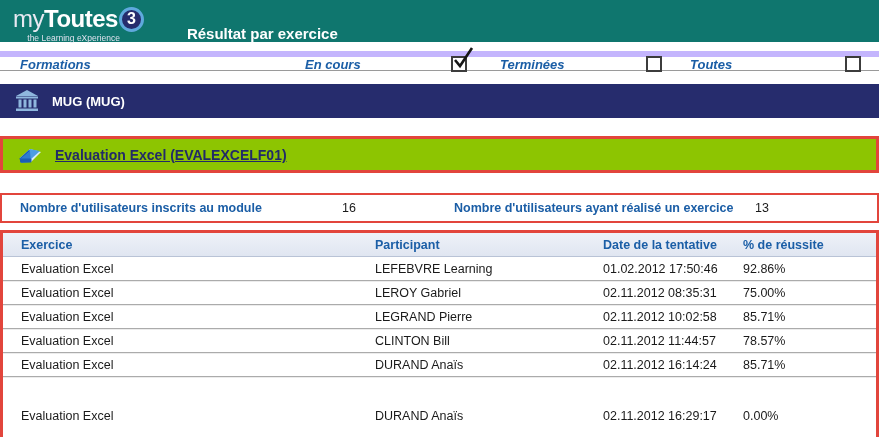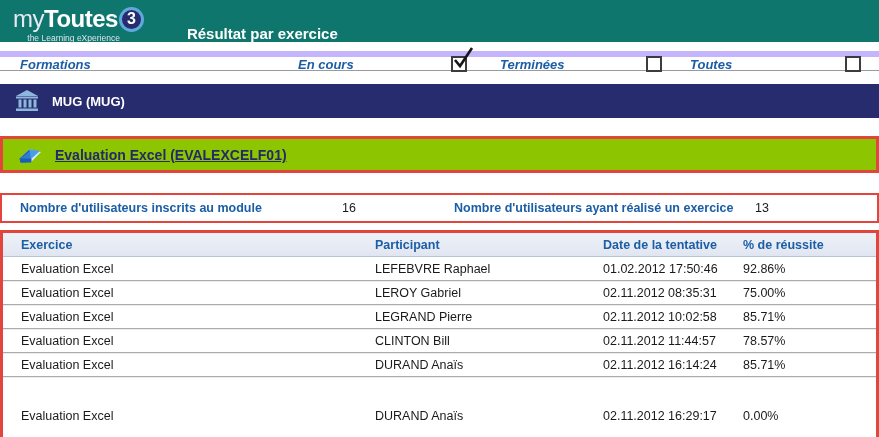--- a/index.html
+++ b/index.html
@@ -17,21 +17,21 @@
                  align-items:center; justify-content:center; margin-left:1px; background:#262c6d; }
   .logo-tagline { color:#dfe2ee; font-size:8.5px; margin-top:2px; align-self:flex-end; margin-right:24px; }
   .page-title { color:#ffffff; font-size:15px; font-weight:bold; margin-left:43px; margin-top:-8px; }
 
   
   .filter-bar { margin-top:9px; height:20px; border-top:6px solid #c4b5fd;
                 border-bottom:1px solid #9a9a9a; position:relative; background:#fff;font-style:italic; }
   .filter-bar .flabel { position:absolute; top:50%; transform:translateY(-50%);
                         color:#1b5ea6; font-size:13px; font-weight:bold; cursor:default; }
   .pos-formations { left:20px; }
-  .pos-encours   { left:298px; }
+  .pos-encours   { left:305px; }
   .pos-terminees { left:500px; }
   .pos-toutes    { left:690px; }
   .cb { position:absolute; top:50%; transform:translateY(-50%); width:16px; height:16px;
         border:2px solid #3c3c3c; background:#fff; }
   .pos-cb1 { left:451px; }
   .pos-cb2 { left:646px; }
   .pos-cb3 { left:845px; }
   .cb svg { display:none; position:absolute; left:-1px; bottom:0; overflow:visible; }
   .cb.checked svg { display:block; }
 
@@ -139,21 +139,21 @@
 <div class="results">
   <div class="trow thead">
     <span class="cell">Exercice</span>
     <span class="cell">Participant</span>
     <span class="cell">Date de la tentative</span>
     <span class="cell center">% de réussite</span>
   </div>
 
   <div class="trow tdata">
     <span class="cell">Evaluation Excel</span>
-    <span class="cell">LEFEBVRE Raphael</span>
+    <span class="cell">LEFEBVRE Learning</span>
     <span class="cell">01.02.2012 17:50:46</span>
     <span class="cell center">92.86%</span>
   </div>
   <div class="trow tdata">
     <span class="cell">Evaluation Excel</span>
     <span class="cell">LEROY Gabriel</span>
     <span class="cell">02.11.2012 08:35:31</span>
     <span class="cell center">75.00%</span>
   </div>
   <div class="trow tdata">

